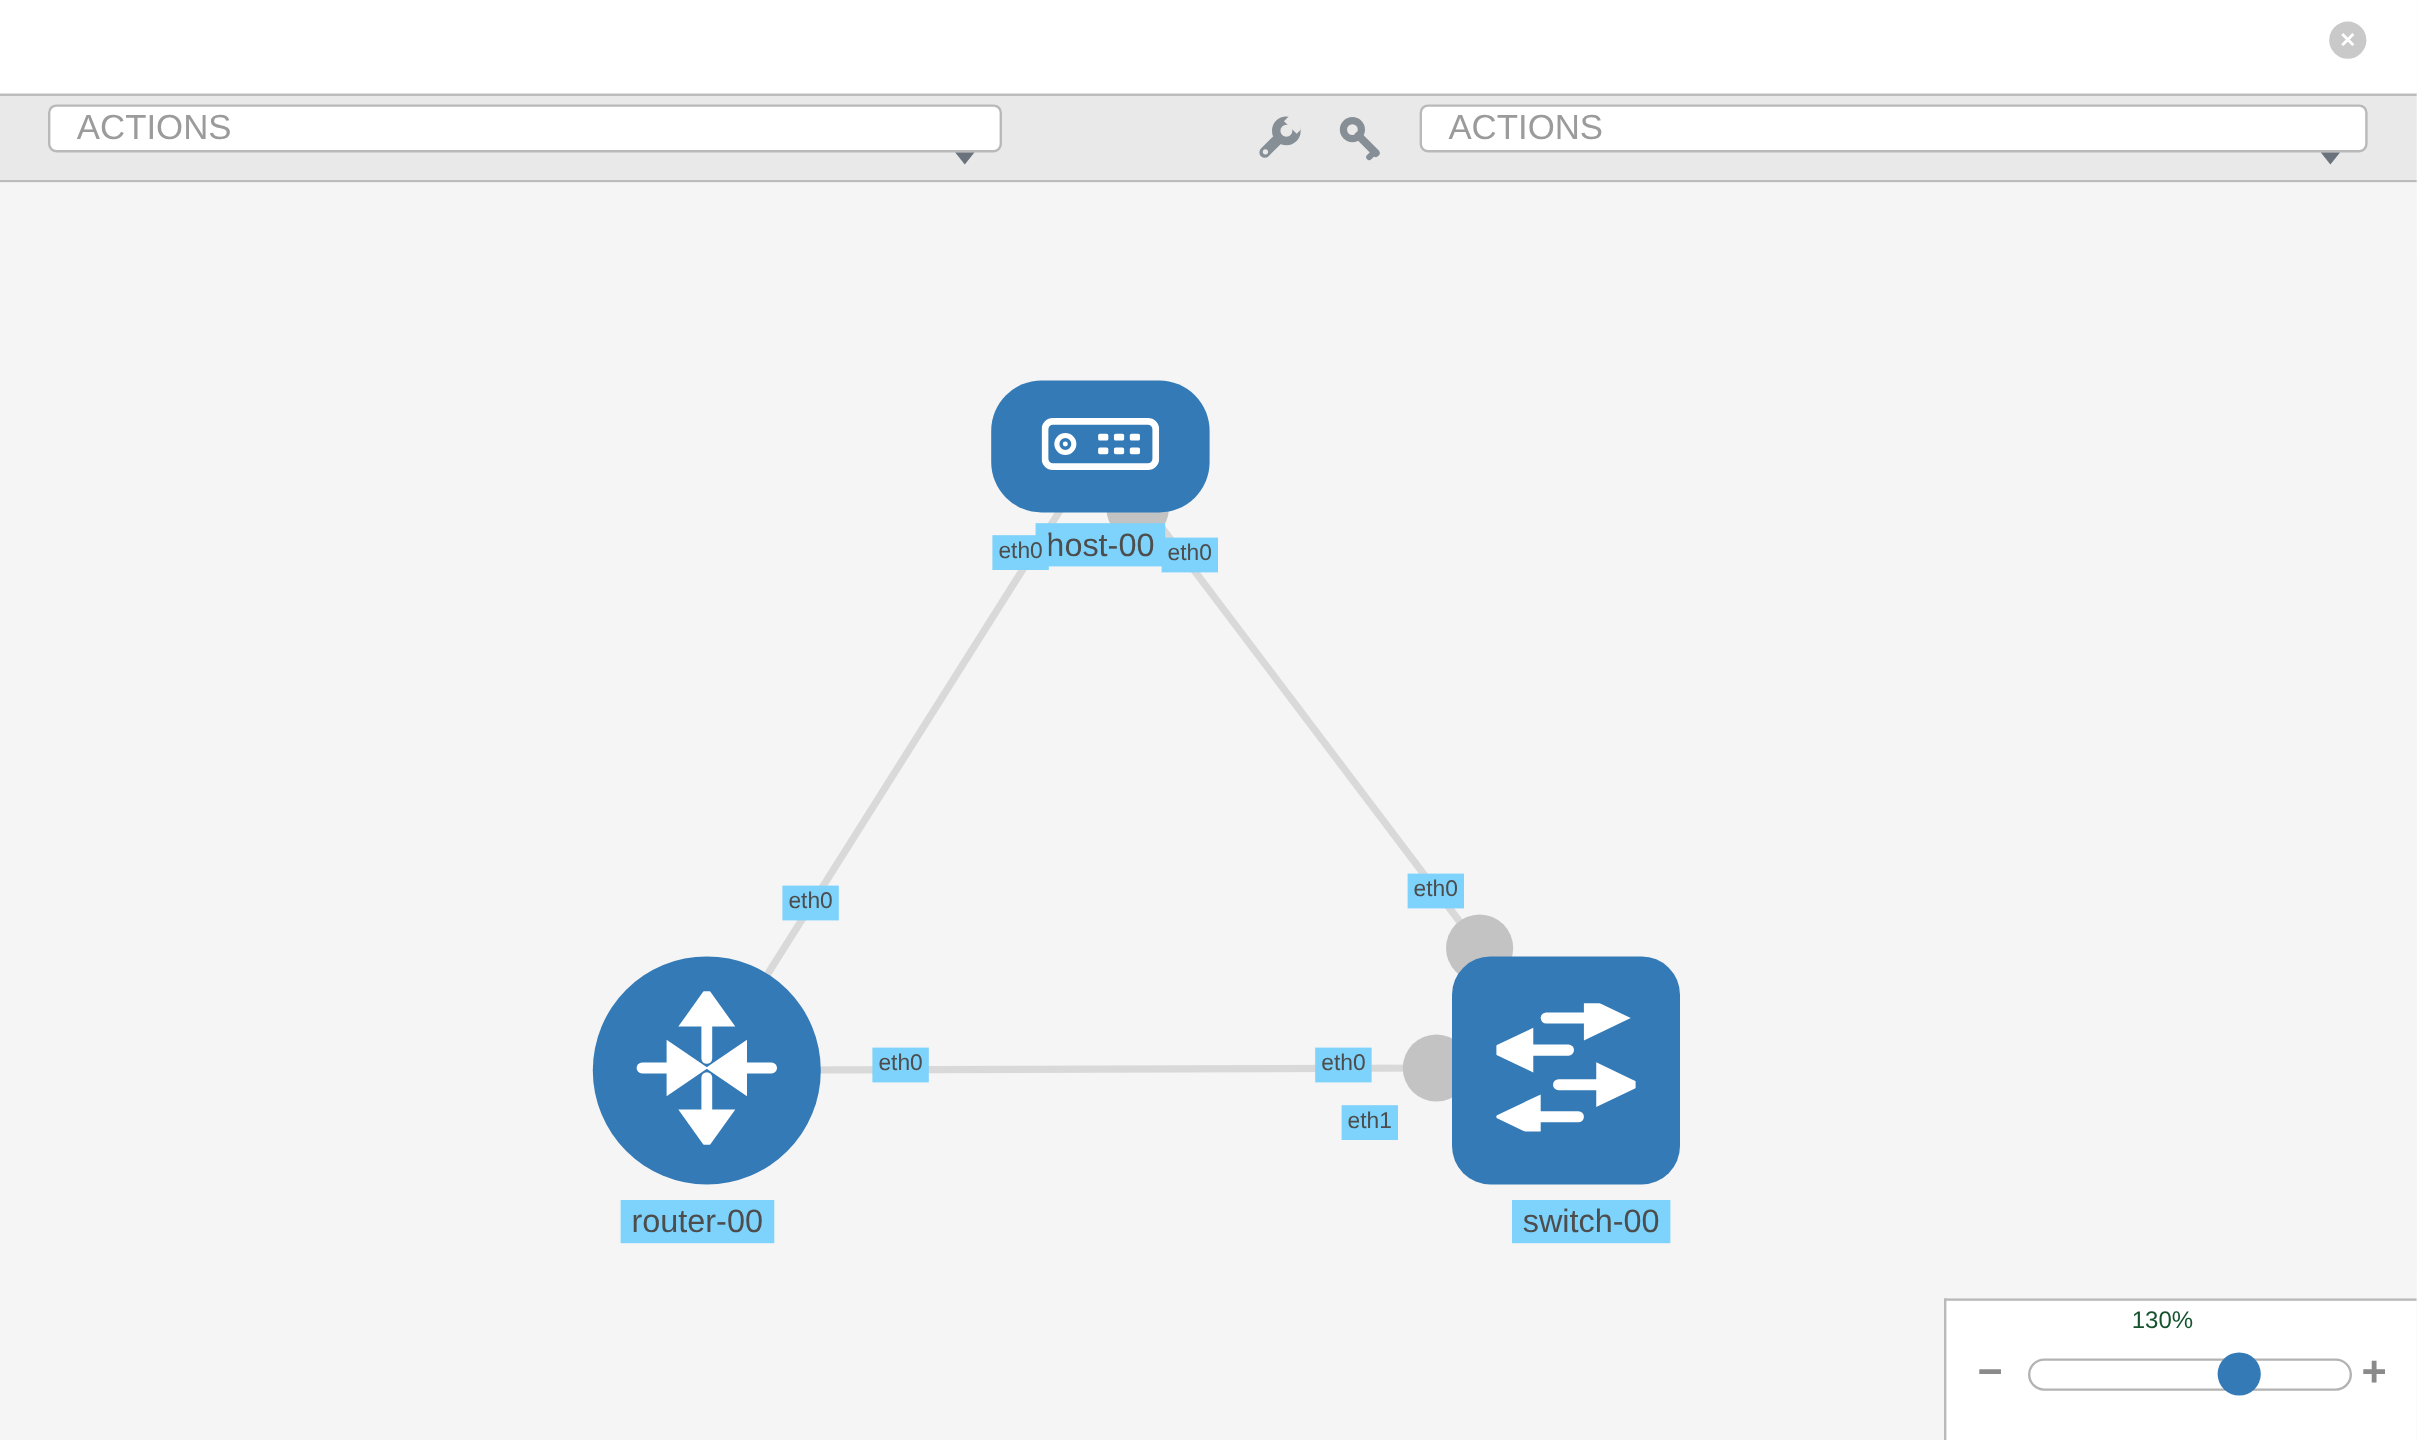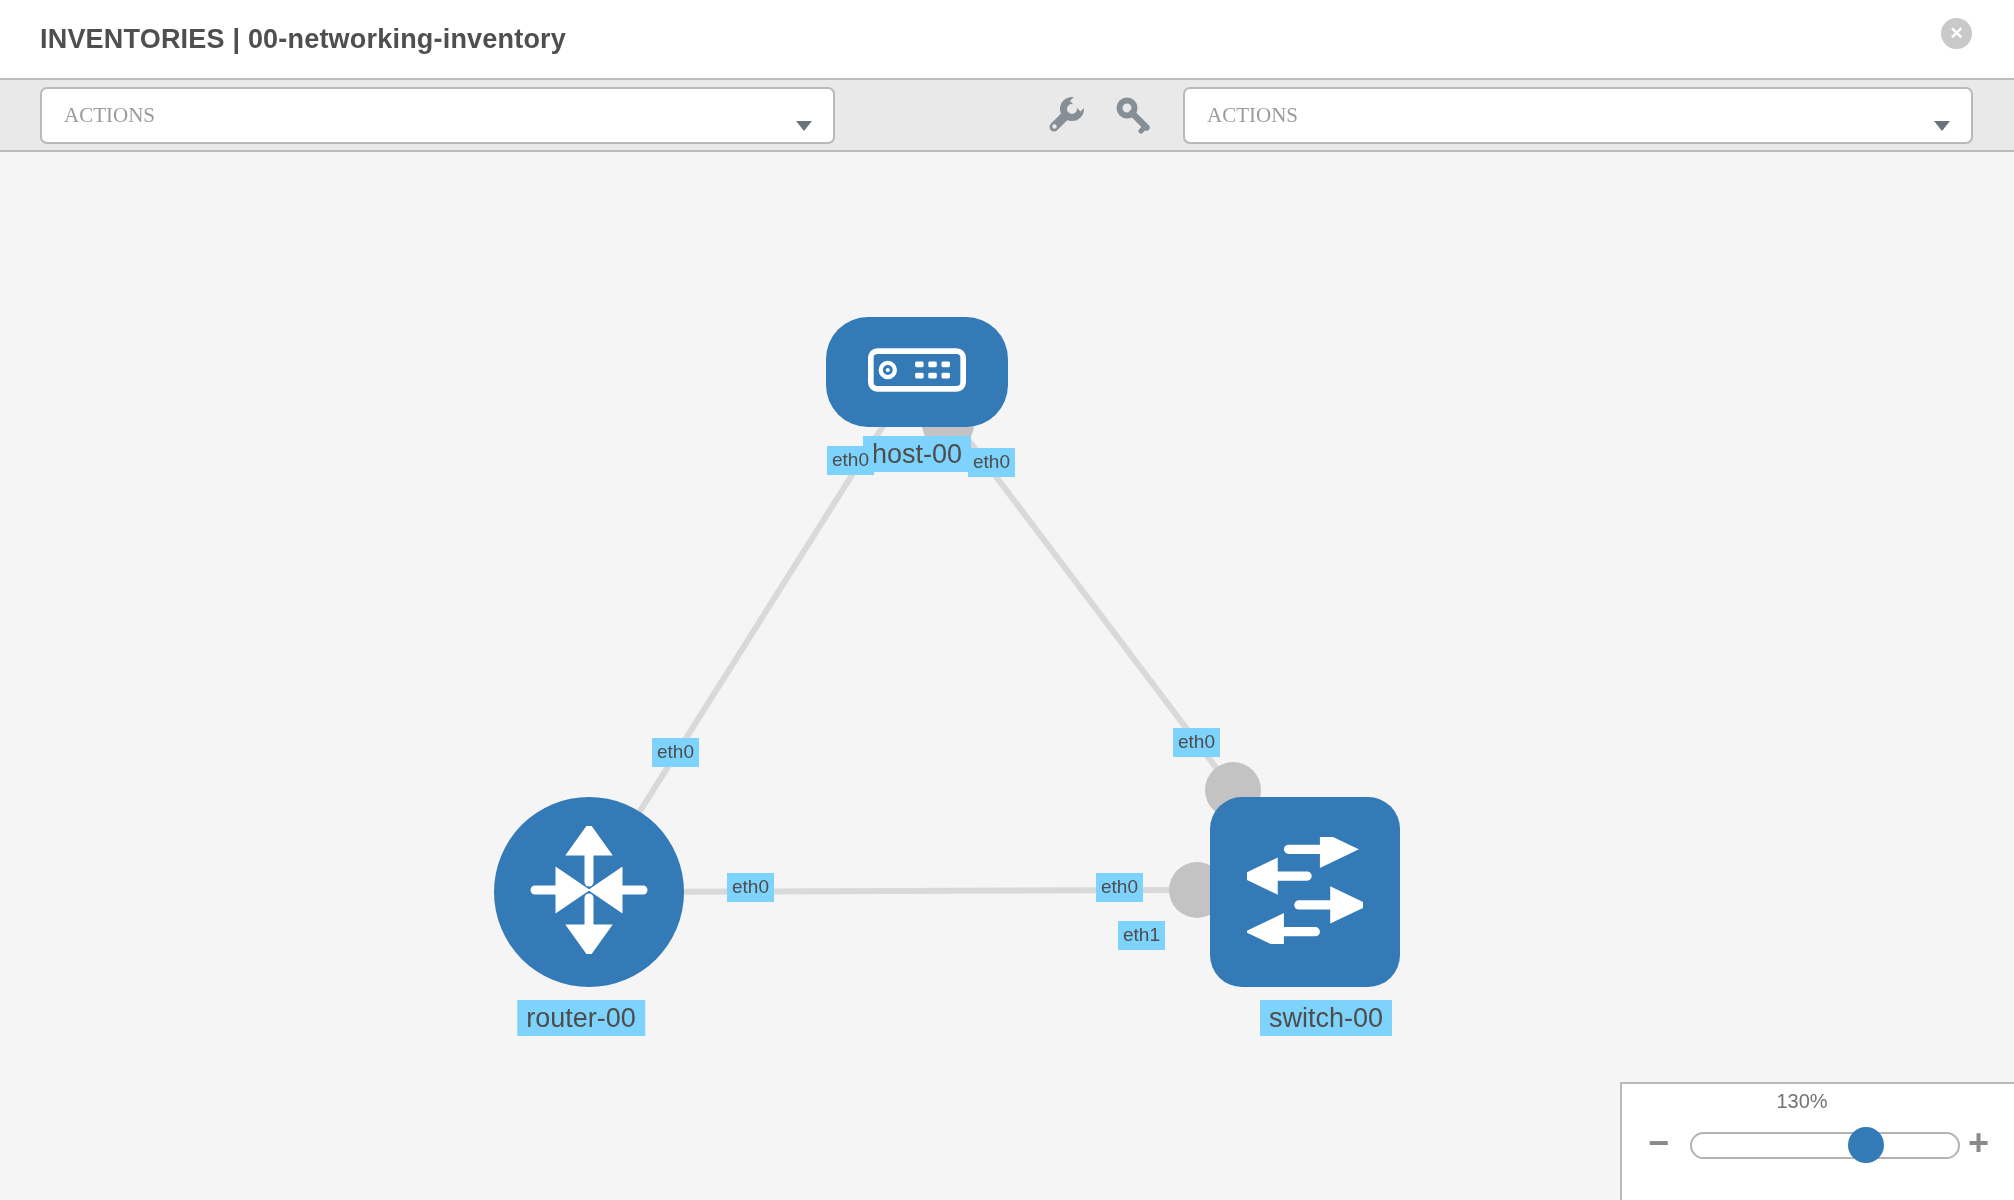--- a/index.html
+++ b/index.html
@@ -23,24 +23,24 @@
     display: flex; align-items: center; justify-content: center;
     font-size: 17px; font-weight: bold; cursor: pointer; line-height: 1;
   }
 
   
   .toolbar {
     position: absolute; top: 78px; left: 0; width: 2014px; height: 74px;
     background: #e9e9e9; border-top: 2px solid #bcbcbc; border-bottom: 2px solid #bcbcbc;
   }
   .dropdown {
-    position: absolute; top: 7px; height: 57px; background: #fff;
+    position: absolute; top: 7px; height: 40px; background: #fff;
     border: 2px solid #b9b9b9; border-radius: 7px;
     display: flex; align-items: center; padding: 0 22px;
-    color: #9b9b9b; font-size: 21px; cursor: pointer; font-family: Liberation Serif, serif;
+    color: #9b9b9b; font-size: 29px; cursor: pointer;
   }
   .actions-dd { left: 40px; width: 795px; }
   .search-dd  { left: 1183px; width: 790px; }
   .dd-caret { position: absolute; right: 20px; top: 24px; }
   .tool-icon { position: absolute; top: 16px; width: 38px; height: 38px; cursor: pointer; }
   .wrench-pos { left: 1046px; }
   .key-pos    { left: 1114px; }
 
   
   .canvas {
@@ -58,41 +58,40 @@
     position: absolute; background: #7dd3fc; color: #4d4d4d;
     font-size: 19px; padding: 3px 5px; white-space: nowrap; line-height: 1.2;
   }
   .node-label { font-size: 27px; padding: 2px 9px; transform: translateX(-50%); }
 
   
   .zoom-panel {
     position: absolute; left: 1620px; top: 930px; width: 394px; height: 118px;
     background: #fff; border-left: 2px solid #b9b9b9; border-top: 2px solid #b9b9b9;
   }
-  .zoom-level { position: absolute; top: 6px; left: 0; width: 360px; text-align: center; font-size: 20px; color: #737373; }
+  .zoom-level { position: absolute; top: 6px; left: 0; width: 360px; text-align: center; font-size: 20px; color: #14532d; }
   .zoom-minus, .zoom-plus {
     position: absolute; top: 40px; height: 40px; line-height: 38px;
     font-size: 36px; font-weight: bold; color: #8a8a8a; cursor: pointer;
   }
   .zoom-minus { left: 26px; }
   .zoom-plus  { left: 346px; }
   .zoom-track {
     position: absolute; left: 68px; top: 48px; width: 270px; height: 27px;
     background: #fff; border: 2px solid #b3b3b3; border-radius: 14px; cursor: pointer;
   }
   .zoom-handle {
     position: absolute; left: 226px; top: 43px; width: 36px; height: 36px;
     border-radius: 50%; background: #337ab7; cursor: grab;
   }
 </style>
 </head>
 <body>
 
 <div class="header">
-  <div class="header-title">INVENTORIES | 00-networking-inventory</div>
   <div class="close-btn">✕</div>
 </div>
 
 <div class="toolbar">
   <div class="dropdown actions-dd">
     <span>ACTIONS</span>
     <span class="dd-caret">
       <svg width="18" height="12" viewBox="0 0 18 12">
           <polygon points="1,1 17,1 9,11" fill="#6a727c"></polygon>
         </svg>

